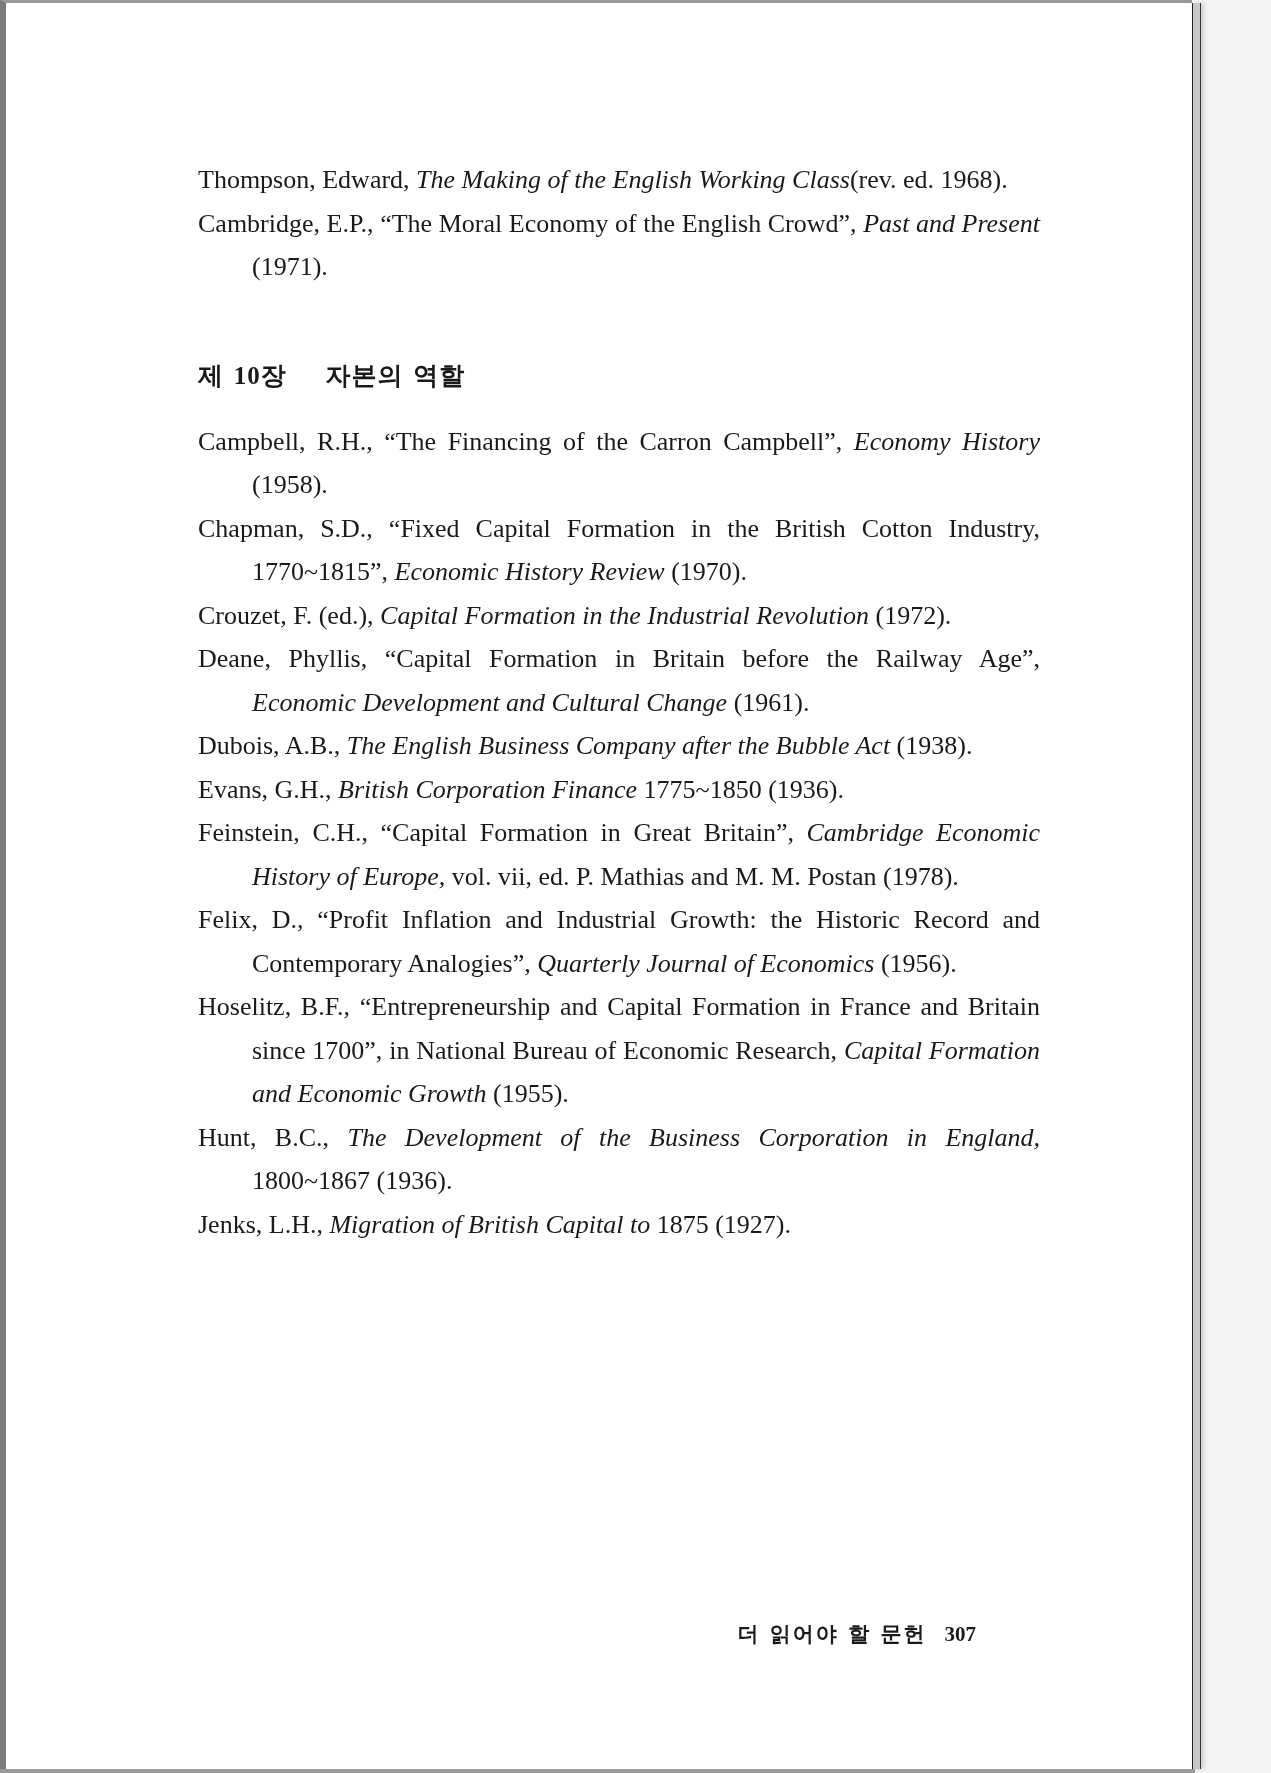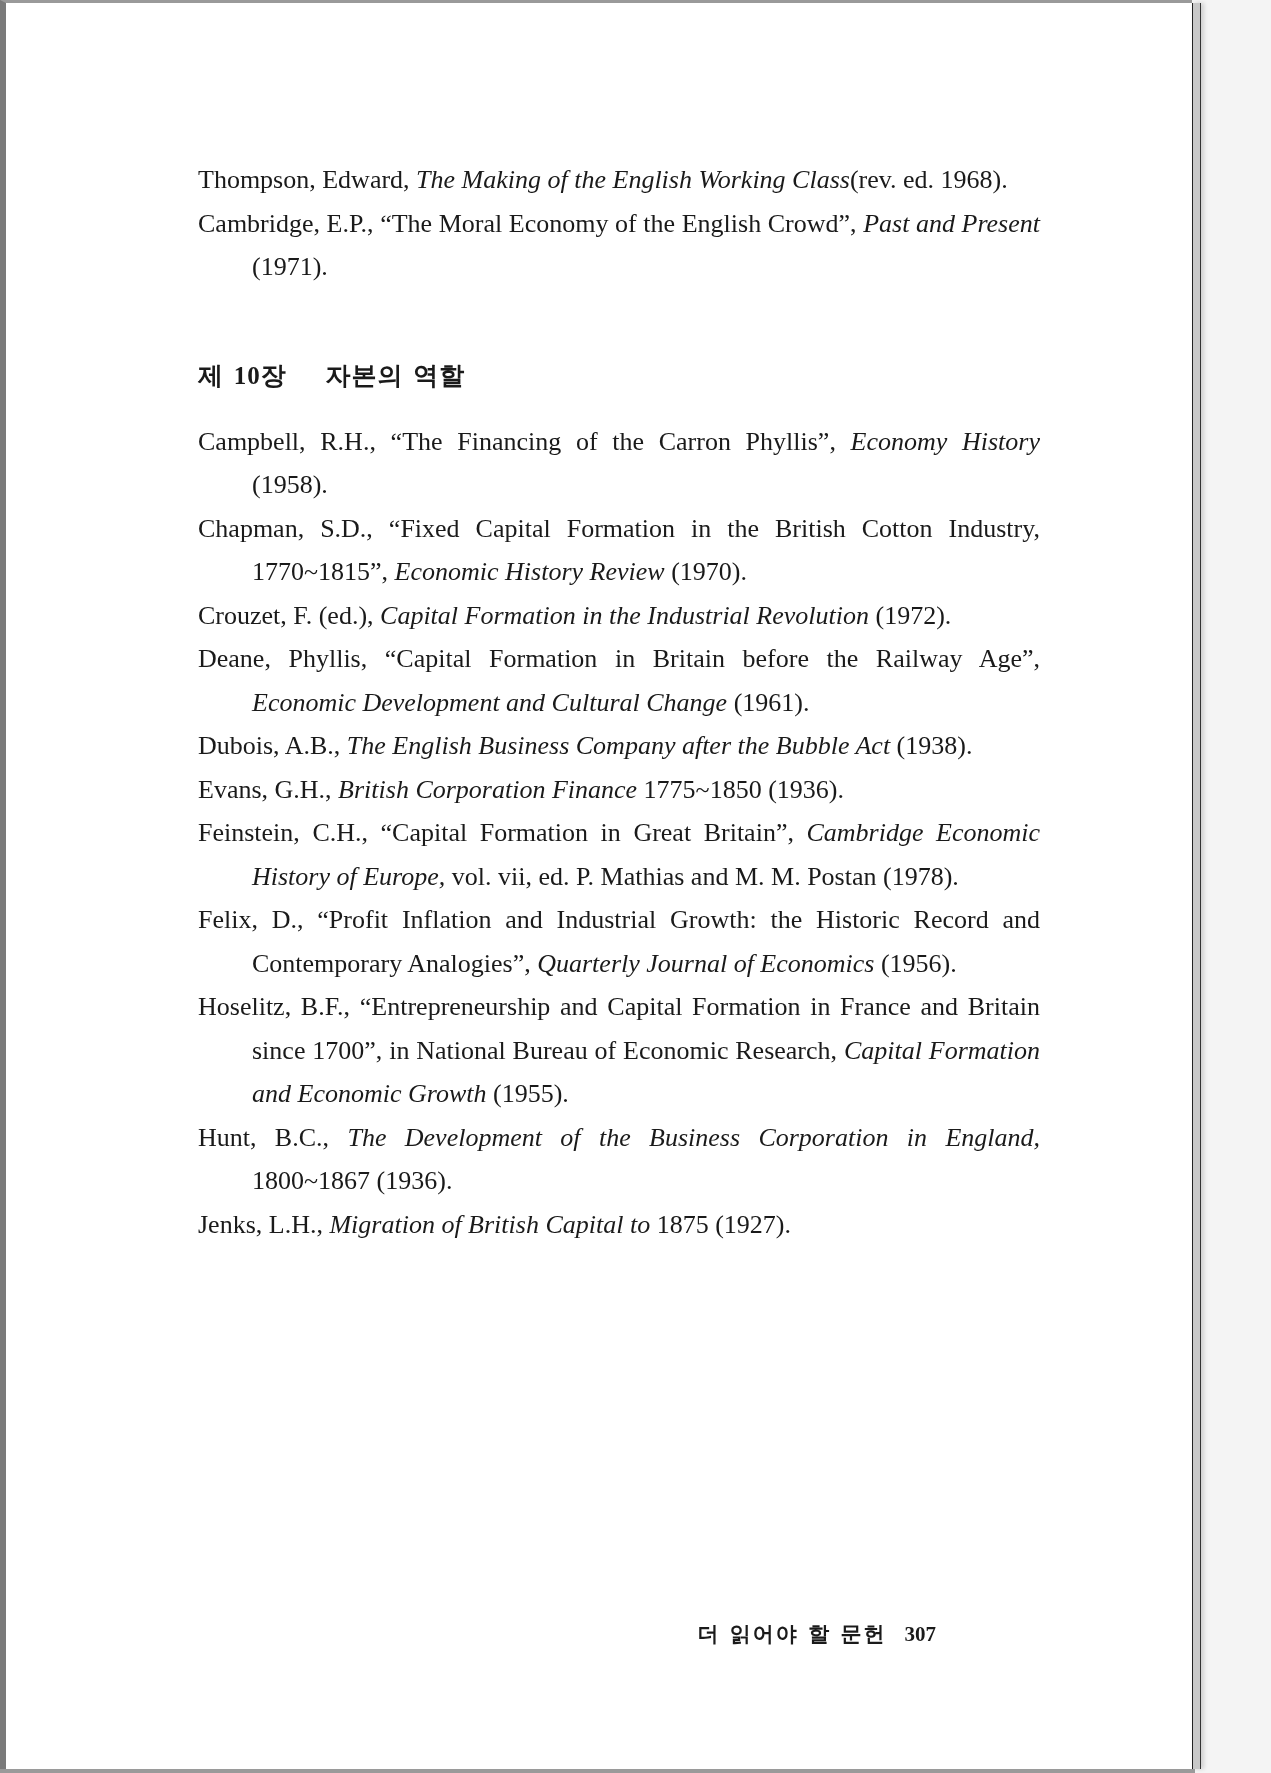--- a/index.html
+++ b/index.html
@@ -55,21 +55,21 @@
     text-align: left;
     font-family: "DejaVu Sans", sans-serif;
     font-weight: bold;
     font-size: 25px;
     margin: 70px 0 28px 0;
     letter-spacing: 1px;
   }
   .chapter-heading .num { font-family: "Liberation Serif", serif; font-weight: bold; }
   .footer {
     position: absolute;
-    left: 676px; top: 1620px;
+    left: 716px; top: 1620px;
     width: 260px;
     text-align: right;
     font-family: "DejaVu Sans", sans-serif;
     font-weight: bold;
     font-size: 21px;
     letter-spacing: 2px;
   }
   .footer .page-num { font-family: "Liberation Serif", serif; margin-left: 18px; letter-spacing: 0; }
 </style>
 </head>
@@ -84,21 +84,21 @@
     <p class="entry"><span>Thompson, Edward, </span><i>The Making of the English Working Class</i><span>(rev. ed. 1968).</span></p>
     <p class="entry"><span>Cambridge, E.P., </span><span>“The Moral Economy of the English Crowd”, </span><i>Past and Present</i><span> (1971).</span></p>
   </div>
 
   <div class="chapter-heading">
     <span>제</span>
     <span class="num">10</span><span>장</span>&nbsp;&nbsp;&nbsp;&nbsp;<span>자본의 역할</span>
   </div>
 
   <div id="entries">
-      <p class="entry"><span>Campbell, R.H., </span><span>“The Financing of the Carron Phyllis”, </span><i>Economy History</i><span> (1958).</span></p>
+      <p class="entry"><span>Campbell, R.H., </span><span>“The Financing of the Carron Campbell”, </span><i>Economy History</i><span> (1958).</span></p>
       <p class="entry"><span>Chapman, S.D., </span><span>“Fixed Capital Formation in the British Cotton Industry, 1770~1815”, </span><i>Economic History Review</i><span> (1970).</span></p>
       <p class="entry"><span>Crouzet, F. (ed.), </span><span></span><i>Capital Formation in the Industrial Revolution</i><span> (1972).</span></p>
       <p class="entry"><span>Deane, Phyllis, </span><span>“Capital Formation in Britain before the Railway Age”, </span><i>Economic Development and Cultural Change</i><span> (1961).</span></p>
       <p class="entry"><span>Dubois, A.B., </span><span></span><i>The English Business Company after the Bubble Act</i><span> (1938).</span></p>
       <p class="entry"><span>Evans, G.H., </span><span></span><i>British Corporation Finance</i><span> 1775~1850 (1936).</span></p>
       <p class="entry"><span>Feinstein, C.H., </span><span>“Capital Formation in Great Britain”, </span><i>Cambridge Economic History of Europe,</i><span> vol. vii, ed. P. Mathias and M. M. Postan (1978).</span></p>
       <p class="entry"><span>Felix, D., </span><span>“Profit Inflation and Industrial Growth: the Historic Record and Contemporary Analogies”, </span><i>Quarterly Journal of Economics</i><span> (1956).</span></p>
       <p class="entry"><span>Hoselitz, B.F., </span><span>“Entrepreneurship and Capital Formation in France and Britain since 1700”, in National Bureau of Economic Research, </span><i>Capital Formation and Economic Growth</i><span> (1955).</span></p>
       <p class="entry"><span>Hunt, B.C., </span><span></span><i>The Development of the Business Corporation in England,</i><span> 1800~1867 (1936).</span></p>
       <p class="entry"><span>Jenks, L.H., </span><span></span><i>Migration of British Capital to</i><span> 1875 (1927).</span></p>

